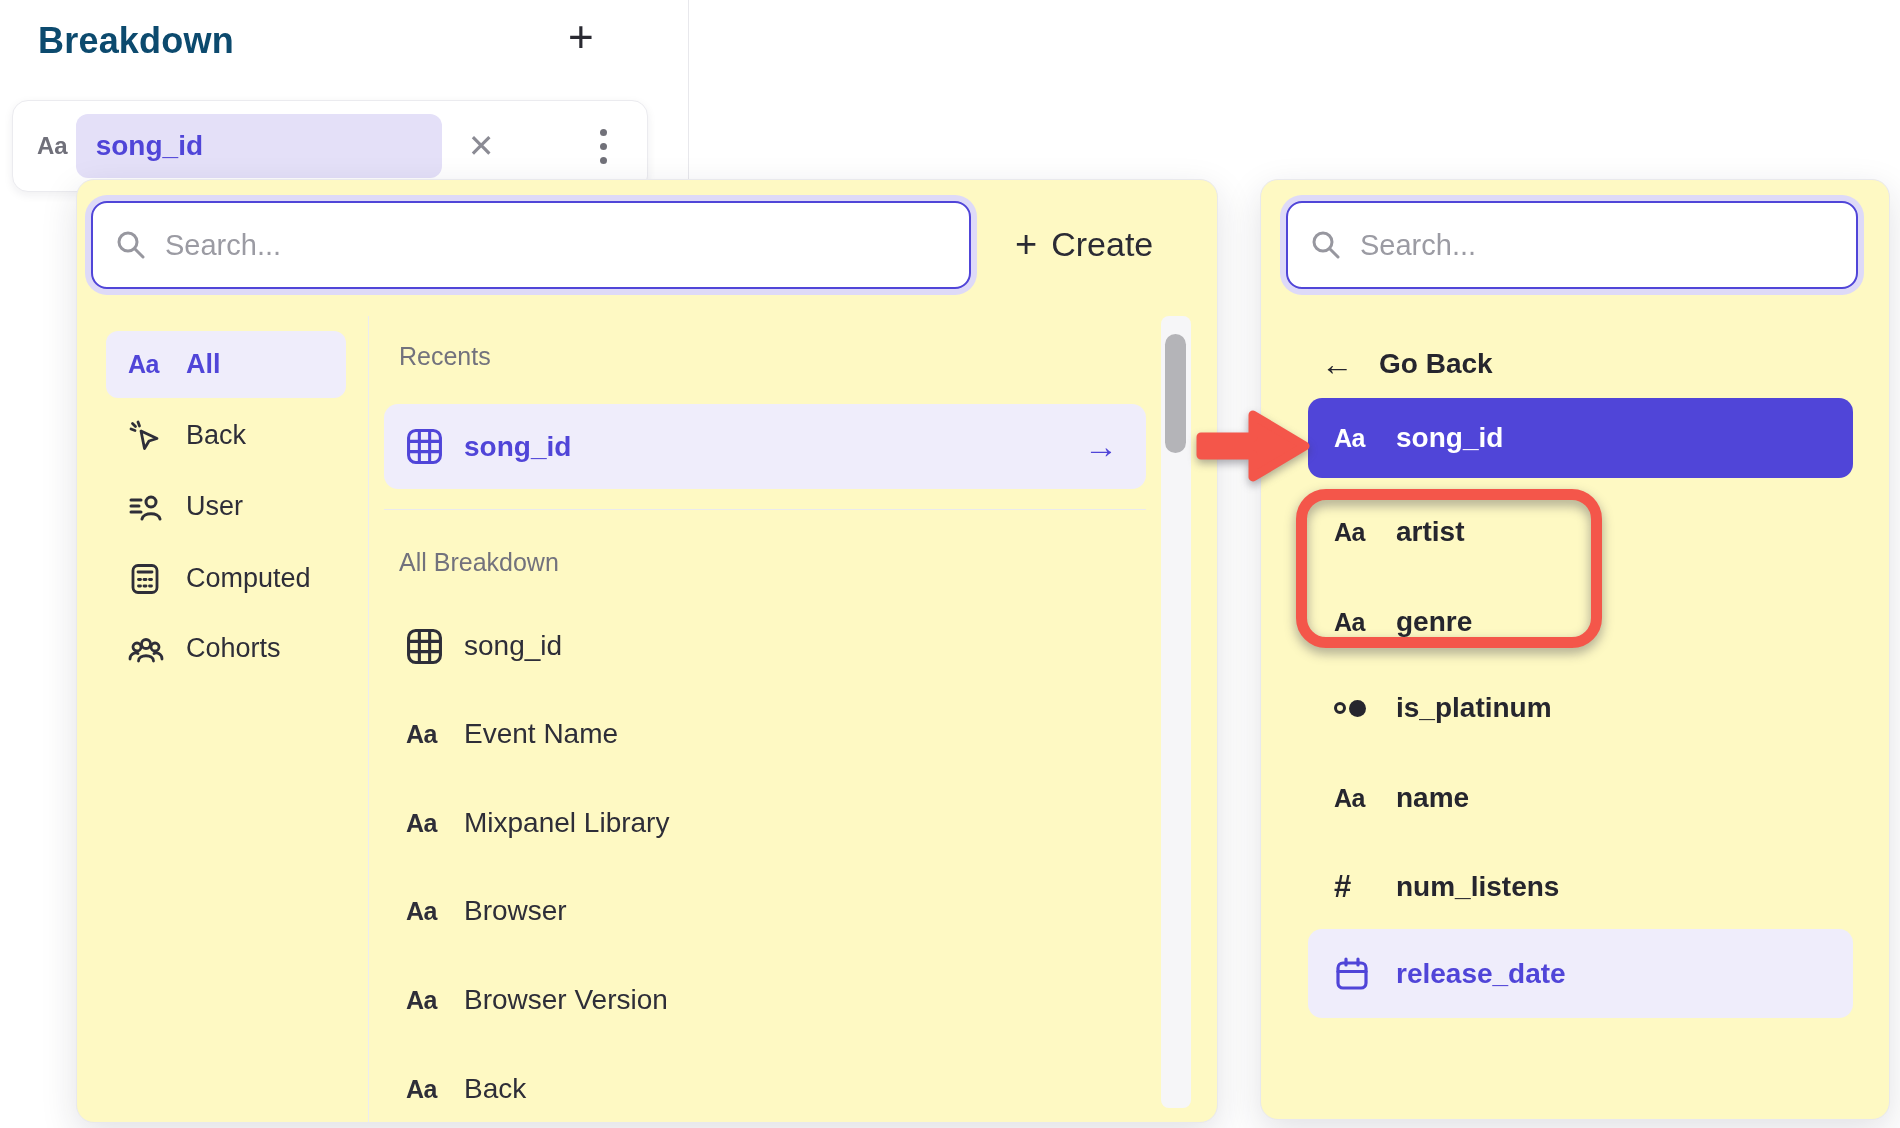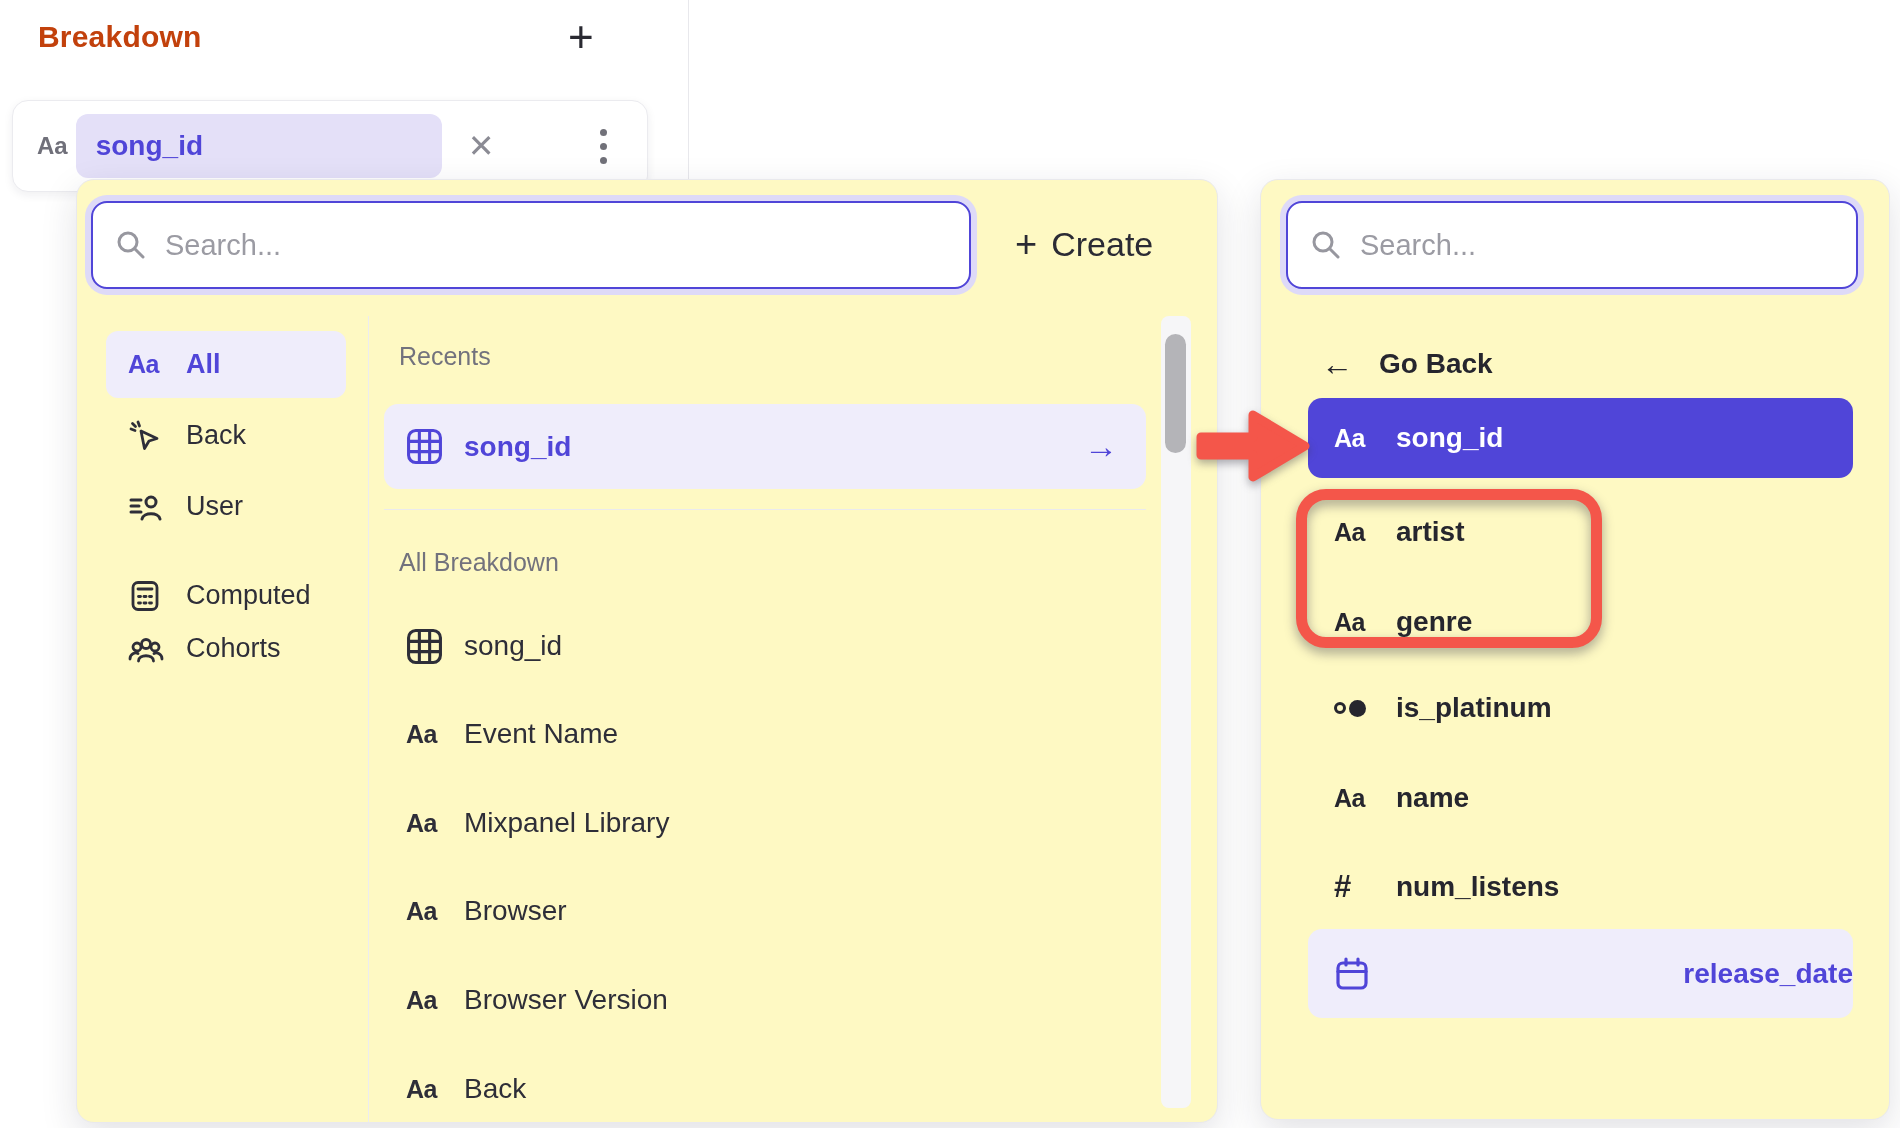--- a/index.html
+++ b/index.html
@@ -1,20 +1,20 @@
 <!DOCTYPE html>
 <html><head>
 <meta charset="utf-8">
 <style>
   html,body{margin:0;padding:0;background:#fff;}
   .stage{position:relative;width:1900px;height:1128px;background:#ffffff;overflow:hidden;
          font-family:"Liberation Sans","DejaVu Sans",sans-serif;color:#2e2e38;}
 
   
-  .title{position:absolute;left:38px;top:20px;font-size:30px;font-weight:700;color:#c2410c;letter-spacing:.2px;}
+  .title{position:absolute;left:38px;top:20px;font-size:36px;font-weight:700;color:#0c4a6e;letter-spacing:.2px;}
   .hplus{position:absolute;left:568px;top:12px;font-size:44px;font-weight:300;color:#2a2a32;cursor:pointer;}
   .hdivider{position:absolute;left:688px;top:0;width:1px;height:180px;background:#e8e8ec;}
 
   
   .chip{position:absolute;left:12px;top:100px;width:636px;height:92px;background:#fff;
         border:1px solid #ebebef;border-radius:16px;box-shadow:0 3px 10px rgba(30,30,50,.07);
         display:flex;align-items:center;padding-left:24px;box-sizing:border-box;z-index:1;}
   .chip-aa{font-size:24px;font-weight:700;color:#70707a;}
   .chip-pill{margin-left:8px;width:366px;height:64px;background:#e4e0f8;border-radius:12px;
              display:flex;align-items:center;padding-left:20px;box-sizing:border-box;
@@ -70,21 +70,21 @@
   .goback{position:absolute;left:60px;top:160px;height:48px;display:flex;align-items:center;gap:26px;
           cursor:pointer;color:#26262e;}
   .goback .ba{font-size:32px;line-height:1;}
   .goback .bl{font-size:28px;font-weight:600;}
   .rrow{position:absolute;left:47px;width:545px;height:80px;display:flex;align-items:center;
         padding-left:26px;box-sizing:border-box;border-radius:14px;cursor:pointer;}
   .rrow .ricon{width:62px;display:flex;align-items:center;color:#26262e;}
   .rrow .rlbl{font-size:28px;font-weight:600;color:#26262e;}
   .rrow.selected{background:#5045d8;}
   .rrow.selected .rlbl,.rrow.selected .ricon{color:#ffffff;}
-  .rrow.hover{background:#efedfb;justify-content:space-between;}
+  .rrow.hover{background:#efedfb;}
   .rrow.hover .rlbl,.rrow.hover .ricon{color:#5045d8;}
   .num-glyph{font-size:31px;font-weight:700;}
   .bool-icon{display:flex;align-items:center;}
   .bool-icon .oc{width:12px;height:12px;border:3.5px solid currentColor;border-radius:50%;box-sizing:border-box;}
   .bool-icon .fc{width:17px;height:17px;background:currentColor;border-radius:50%;margin-left:3px;}
 
   
   .red-box{position:absolute;left:1296px;top:489px;width:306px;height:159px;border:11px solid #f4564a;
            border-radius:30px;z-index:10;pointer-events:none;
            filter:drop-shadow(0 5px 6px rgba(55,55,70,.45));box-sizing:border-box;}
@@ -152,21 +152,21 @@
         <svg width="34" height="34" viewBox="0 0 34 34" fill="none" stroke="#2e2e38" stroke-width="3" stroke-linecap="round">
           <line x1="3" y1="10" x2="13" y2="10"></line>
           <line x1="3" y1="16" x2="11" y2="16"></line>
           <line x1="3" y1="22" x2="13" y2="22"></line>
           <circle cx="23" cy="12" r="5"></circle>
           <path d="M14 29 c1.5-7 16.5-7 18 0"></path>
         </svg>
       </span>
       <span>User</span>
     </div>
-    <div class="cat" style="top:382px">
+    <div class="cat" style="top:365px">
       <span class="cicon">
         <svg width="34" height="34" viewBox="0 0 34 34" fill="none" stroke="#2e2e38" stroke-width="2.8" stroke-linecap="round">
           <rect x="5" y="3.5" width="24" height="27" rx="5"></rect>
           <line x1="10" y1="10" x2="24" y2="10"></line>
           <line x1="10.5" y1="17.5" x2="12.5" y2="17.5"></line>
             <line x1="16" y1="17.5" x2="18" y2="17.5"></line>
             <line x1="21.5" y1="17.5" x2="23.5" y2="17.5"></line>
           <line x1="10.5" y1="24" x2="12.5" y2="24"></line>
             <line x1="16" y1="24" x2="18" y2="24"></line>
             <line x1="21.5" y1="24" x2="23.5" y2="24"></line>

